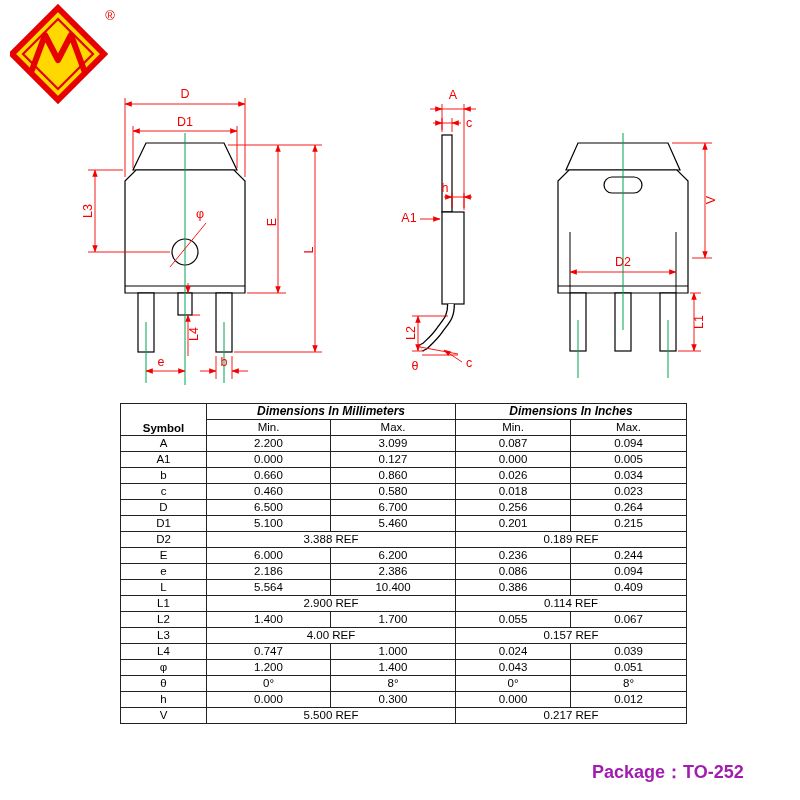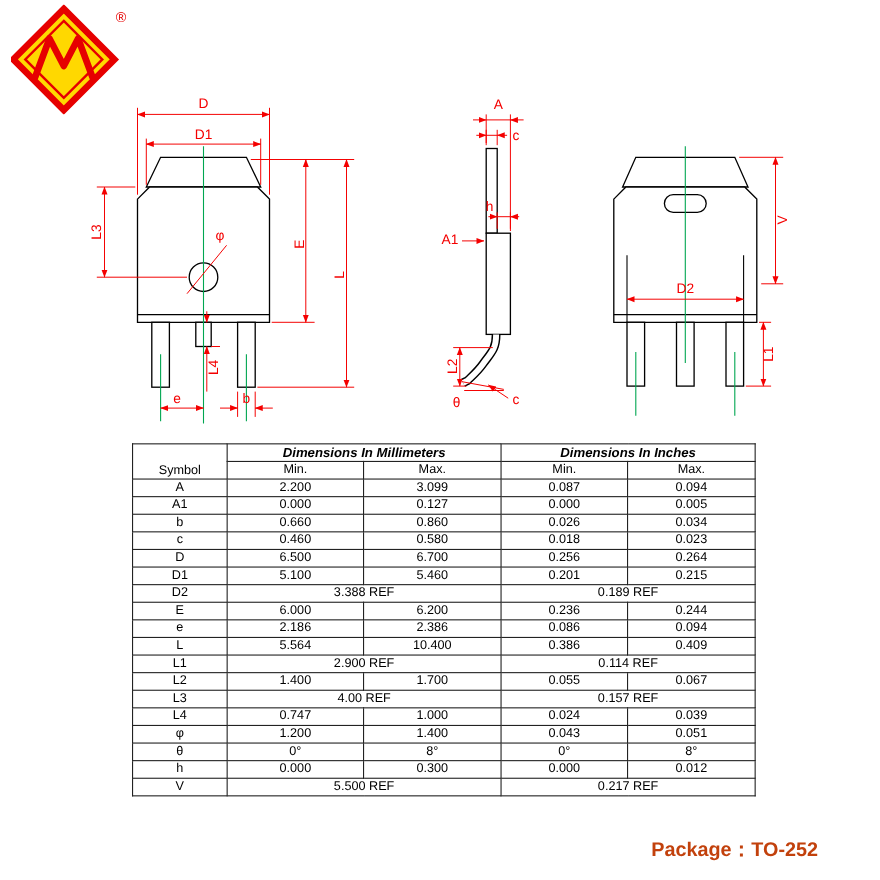--- a/index.html
+++ b/index.html
@@ -5,23 +5,23 @@
   html,body{margin:0;padding:0;background:#fff;}
   .page{position:relative;width:800px;height:800px;background:#ffffff;overflow:hidden;
         font-family:"Liberation Sans",sans-serif;color:#000;}
   .drawing-svg{position:absolute;left:0;top:0;}
   .logo-svg{position:absolute;left:10px;top:4px;}
   .dim-table{position:absolute;left:120px;top:403px;width:566px;border-collapse:collapse;
              table-layout:fixed;font-size:11.5px;text-align:center;color:#000;}
   .dim-table td,.dim-table th{border:1px solid #222;padding:0 2px;height:15px;line-height:1.1;
              font-weight:normal;overflow:hidden;white-space:nowrap;}
   .dim-table th.section{font-weight:bold;font-size:12px;font-style:italic;}
-  .dim-table th.symbol{vertical-align:bottom;}
+  .dim-table th.symbol{vertical-align:bottom;font-weight:bold;}
   .footer-label{position:absolute;left:592px;top:760px;width:200px;font-size:18px;
-             font-weight:bold;color:#c2410c;}
+             font-weight:bold;color:#a21caf;}
   svg text.dim{font-family:"Liberation Sans",sans-serif;font-size:12.5px;fill:#f40000;}
   .blk{stroke:#000;stroke-width:1.2;fill:#fff;}
   .blkline{stroke:#000;stroke-width:1;fill:none;}
   .grn{stroke:#00a651;stroke-width:1;fill:none;}
   .red{stroke:#f40000;stroke-width:0.9;fill:none;}
 </style>
 </head>
 <body>
 
 <div class="page">

